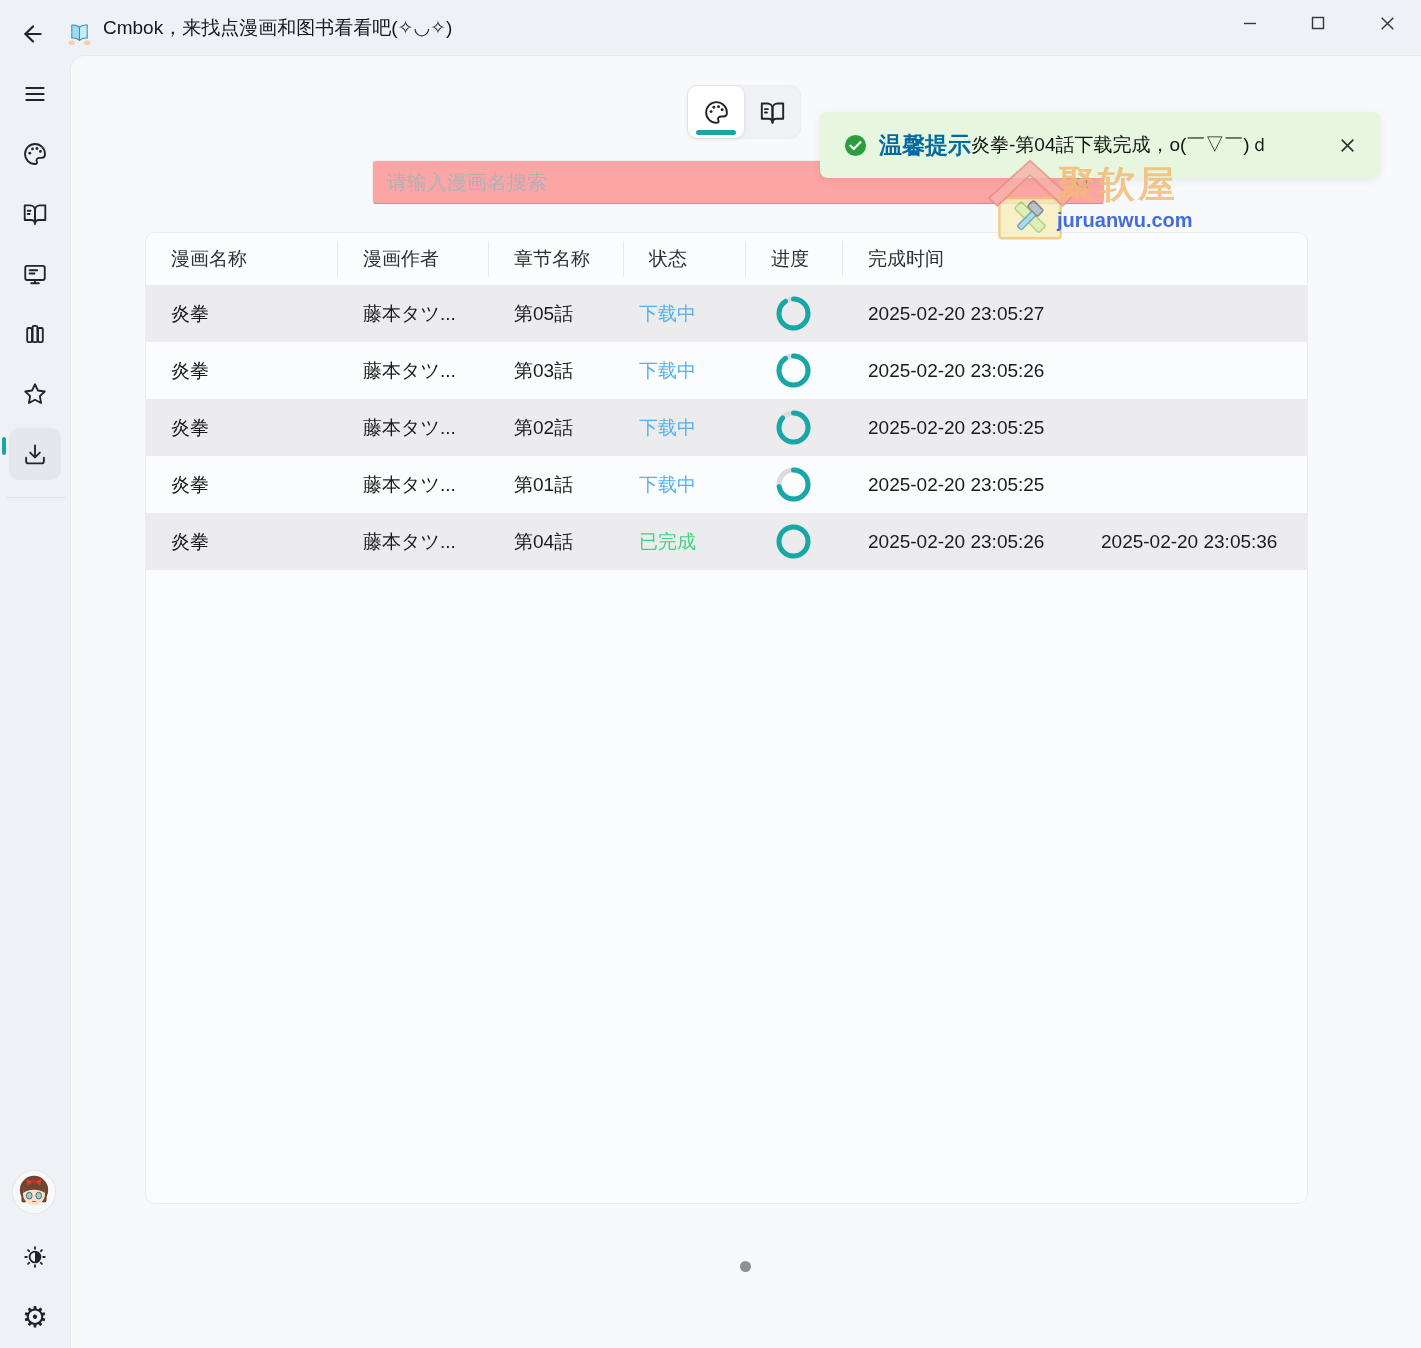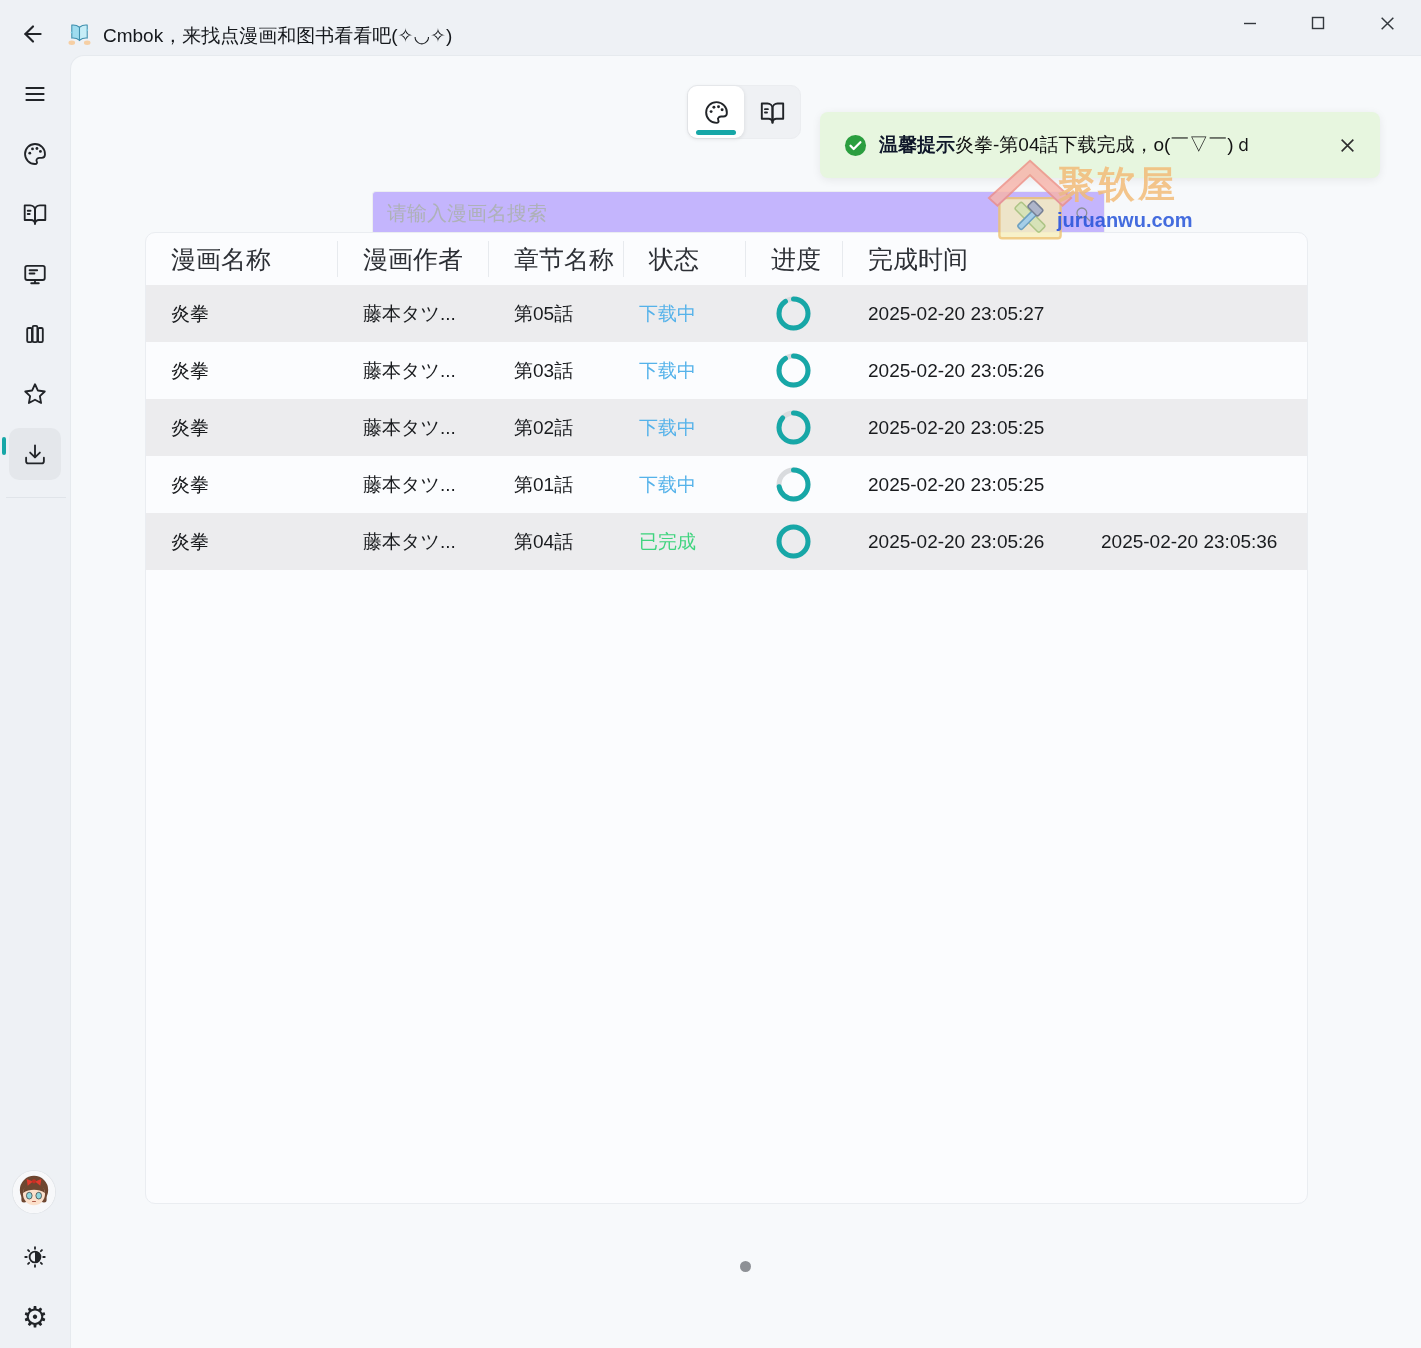--- a/index.html
+++ b/index.html
@@ -8,21 +8,21 @@
     position:relative; overflow:hidden;
     background:#eef1f5;
     font-family:"Liberation Sans", sans-serif;
     color:#191b1e;
   }
   
   .titlebar { position:absolute; left:0; top:0; width:100%; height:55px; }
   .back-btn { position:absolute; left:18px; top:19px; width:30px; height:30px;
     display:flex; align-items:center; justify-content:center; border-radius:6px; cursor:pointer; }
   .app-icon { position:absolute; left:66px; top:20px; width:27px; height:27px; }
-  .app-title { position:absolute; left:103px; top:8px; height:55px; line-height:55px;
+  .app-title { position:absolute; left:103px; top:0; height:55px; line-height:55px;
     font-size:19px; color:#15181c; }
   .win-btn { position:absolute; top:6px; width:34px; height:34px;
     display:flex; align-items:center; justify-content:center; cursor:pointer; }
   .win-min { left:1233px; } .win-max { left:1301px; } .win-close { left:1370px; }
 
   
   .sidebar { position:absolute; left:0; top:55px; width:70px; bottom:0; }
   .nav-btn { position:absolute; left:9px; width:52px; height:52px; border-radius:10px;
     display:flex; align-items:center; justify-content:center; cursor:pointer; }
   .nav-btn.active { background:#e4e7eb; }
@@ -49,46 +49,46 @@
   .seg svg { width:27px; height:27px; }
   .seg.selected { background:#ffffff; box-shadow:0 1px 4px rgba(0,0,0,.10); }
   .seg-underline { position:absolute; bottom:3px; left:50%; transform:translateX(-50%);
     width:40px; height:5px; border-radius:3px; background:#17a7a7; }
 
   
   .toast { position:absolute; left:820px; top:112px; width:560px; height:66px;
     background:#e7f6df; border-radius:8px; box-shadow:0 2px 10px rgba(0,0,0,.07);
     display:flex; align-items:center; padding-left:24px; z-index:20; }
   .toast-check { width:23px; height:23px; flex:none; }
-  .toast-title { font-weight:bold; font-size:19px; color:#0f172a; margin-left:12px; }
+  .toast-title { font-weight:bold; font-size:23px; color:#0369a1; margin-left:12px; }
   .toast-msg { font-size:19px; color:#131313; }
   .toast-close { position:absolute; right:20px; top:50%; transform:translateY(-50%);
     width:26px; height:26px; display:flex; align-items:center; justify-content:center; cursor:pointer; }
 
   
   .watermark { position:absolute; left:986px; top:154px; width:215px; height:95px;
     opacity:.82; z-index:40; pointer-events:none; }
   .wm-house { position:absolute; left:0; top:2px; width:88px; height:88px; }
   .wm-title { position:absolute; left:72px; top:6px; font-size:37px; font-weight:bold;
     color:#f3ba74; letter-spacing:3px; white-space:nowrap;text-align:right; }
   .wm-sub { position:absolute; left:71px; top:55px; font-size:20px; font-weight:bold; color:#1d4ed8; }
 
   
-  .search-box { position:absolute; left:372px; top:191px; width:733px; height:44px;
-    background:#c4b5fd; border:1px solid #eceef1; border-bottom:1px solid #9aa0a6; border-radius:4px; }
+  .search-box { position:absolute; left:372px; top:160px; width:733px; height:44px;
+    background:#fca5a5; border:1px solid #eceef1; border-bottom:1px solid #9aa0a6; border-radius:4px; }
   .search-box input { width:100%; height:100%; border:none; outline:none; background:transparent;
     padding:0 44px 0 14px; font-size:20px; color:#333; font-family:"Liberation Sans",sans-serif; }
   .search-box input::placeholder { color:#aeb1b8; }
   .search-icon { position:absolute; right:12px; top:13px; width:18px; height:18px; }
 
   
   .dl-table { position:absolute; left:145px; top:232px; width:1163px; height:972px;
     background:#fbfcfe; border:1px solid #eaedf1; border-radius:10px; overflow:hidden; }
   .thead, .trow { display:grid; grid-template-columns:192px 151px 135px 122px 97px 233px 233px; }
-  .thead { height:52px; align-items:center; font-size:25px; color:#2c2f35; }
+  .thead { height:52px; align-items:center; font-size:19px; color:#2c2f35; }
   .th { padding-left:25px; height:36px; line-height:36px; border-right:1px solid #e7eaee; }
   .th:last-child { border-right:none; }
   .trow { height:57px; align-items:center; font-size:19px; color:#191b1e; cursor:default; }
   .trow.odd { background:#ececee; }
   .cell { padding-left:25px; white-space:nowrap; overflow:hidden; }
   .cell.status { padding-left:15px; }
   .cell.status.downloading { color:#55b2ea; }
   .cell.status.done { color:#3fd47e; }
   .cell.ring-cell { padding-left:29px; display:flex; align-items:center; }
   .ring { width:37px; height:37px; }

